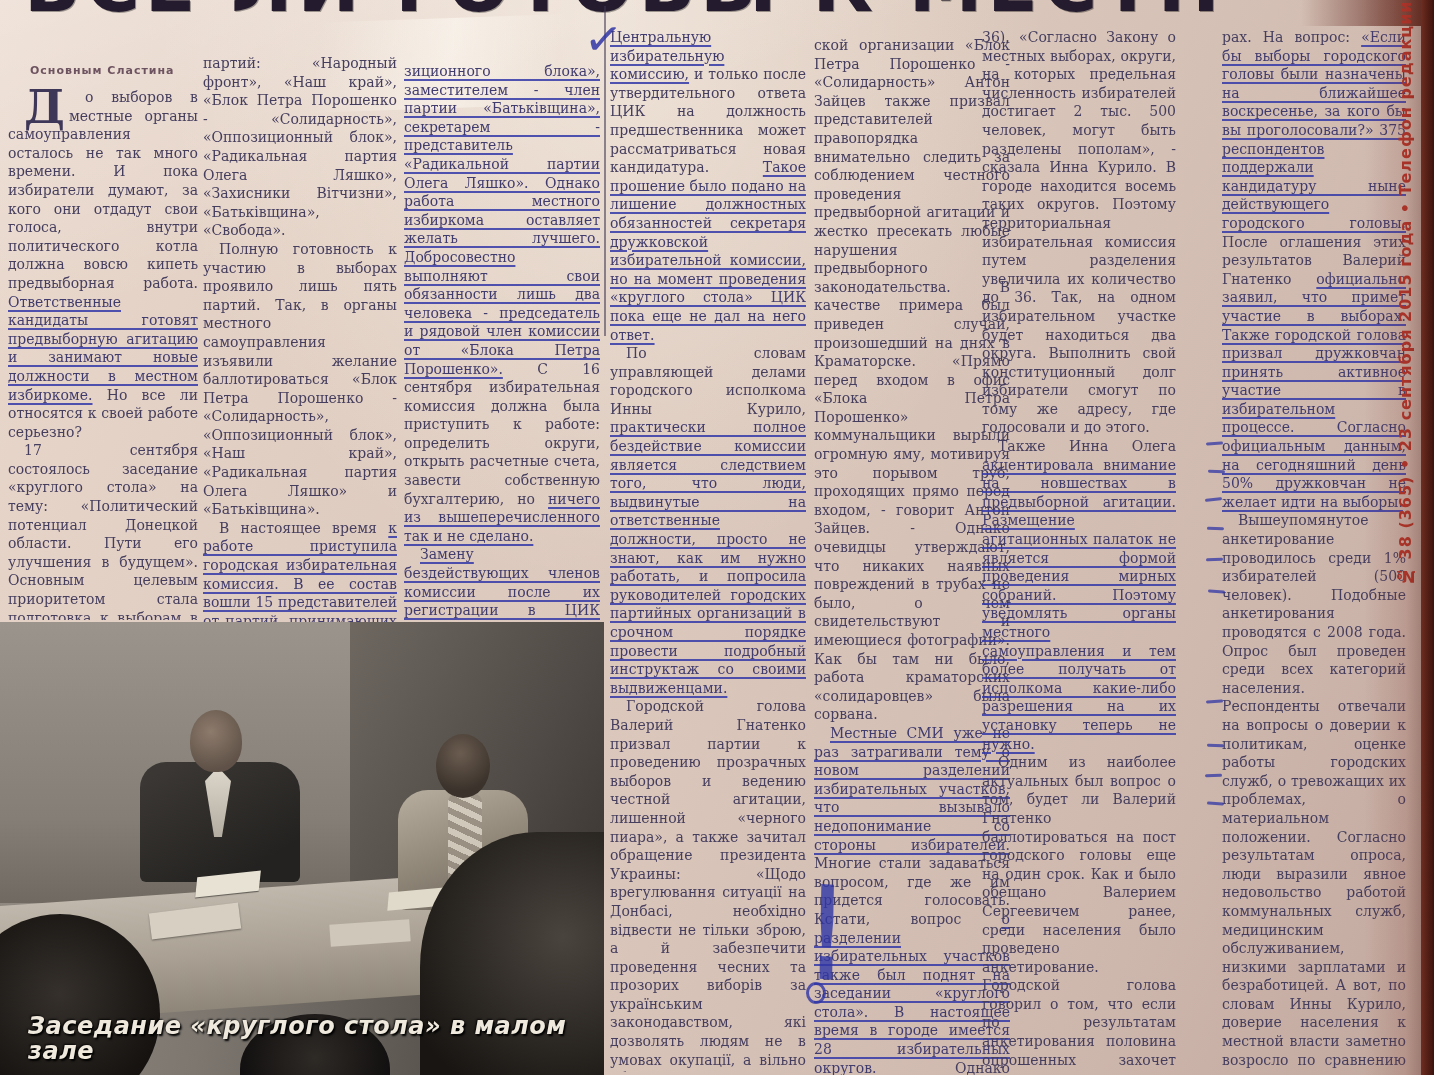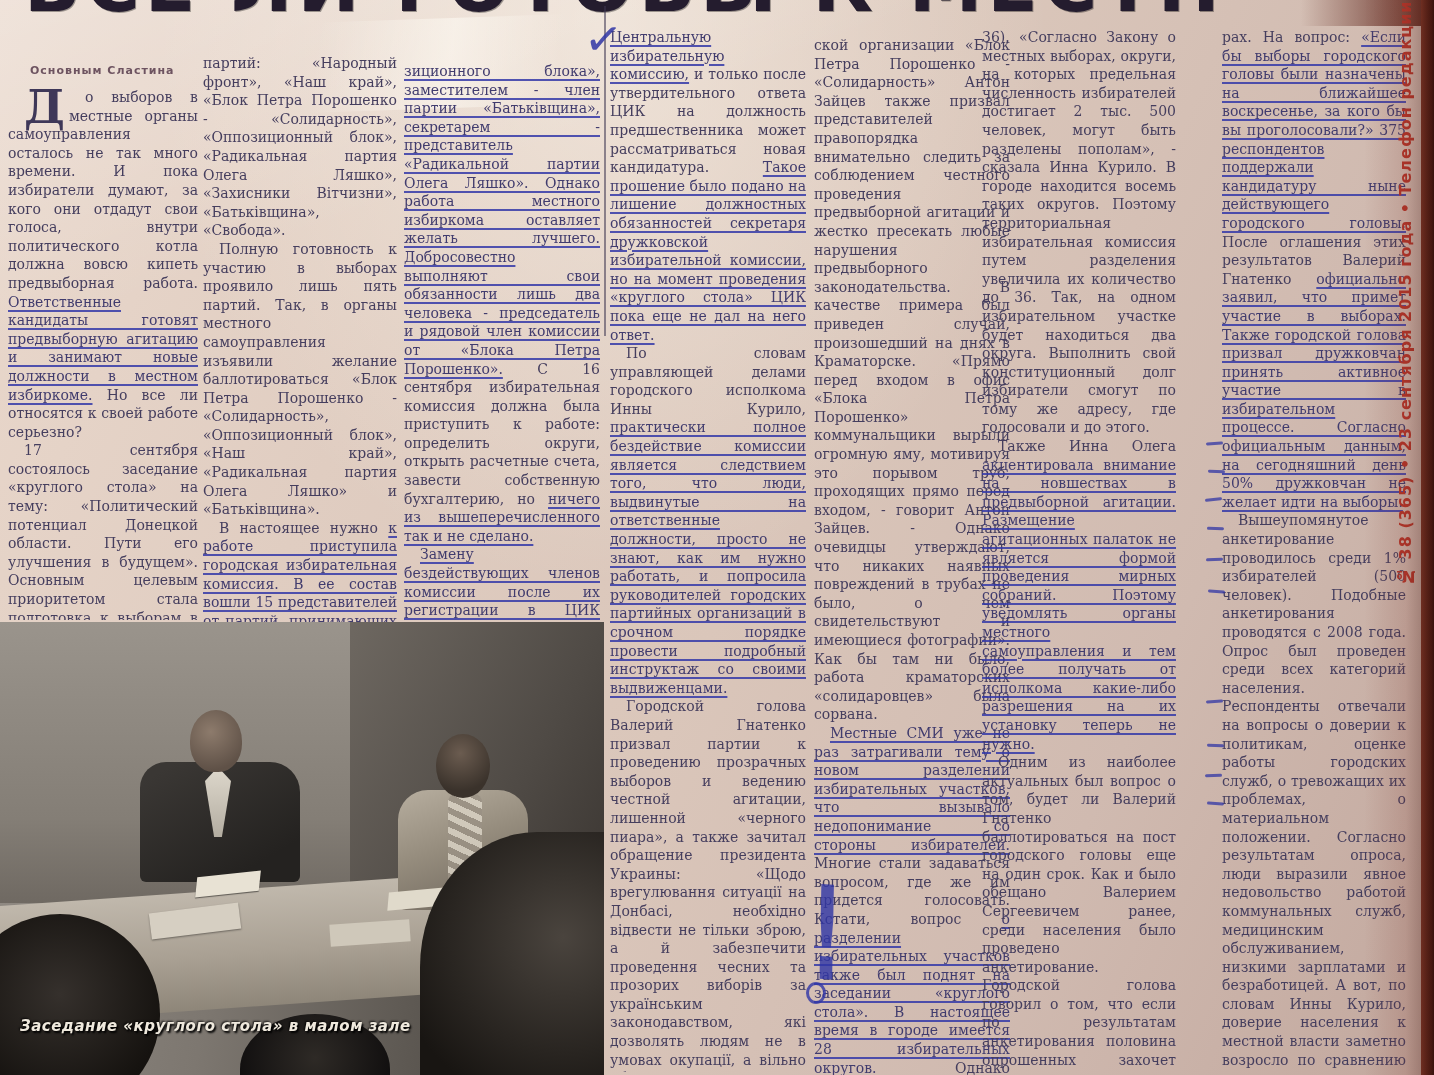--- a/index.html
+++ b/index.html
@@ -88,23 +88,23 @@
   .photo .paper2{position:absolute;left:330px;top:300px;width:80px;height:22px;background:#cfc8ba;transform:rotate(-4deg);}
   .photo .plate1{position:absolute;left:196px;top:252px;width:64px;height:20px;background:#e8e2d4;transform:rotate(-6deg) skewX(-12deg);box-shadow:0 1px 1px rgba(0,0,0,.5);}
   .photo .plate2{position:absolute;left:388px;top:268px;width:58px;height:18px;background:#e0dacb;transform:rotate(-5deg) skewX(-10deg);}
   .photo .fg-left{position:absolute;left:-40px;top:292px;width:200px;height:200px;border-radius:50%;
     background:radial-gradient(circle at 50% 40%,#35302c,#15120f 70%);}
   .photo .fg-right{position:absolute;left:420px;top:210px;width:260px;height:300px;border-radius:45% 30% 0 0;
     background:radial-gradient(circle at 55% 35%,#4a443e,#181512 72%);}
   .photo .fg-mid{position:absolute;left:240px;top:392px;width:150px;height:110px;border-radius:50% 50% 0 0;
     background:radial-gradient(circle at 50% 40%,#2e2a26,#121010 75%);}
   .photo .caption{
-    position:absolute;left:20px;top:392px;width:560px;
-    font-family:"DejaVu Sans", sans-serif;
-    font-weight:800;font-style:italic;font-size:15px;line-height:25px;
+    position:absolute;left:28px;top:392px;width:560px;
+    font-family:"DejaVu Sans", sans-serif;
+    font-weight:800;font-style:italic;font-size:24px;line-height:25px;
     color:#efe9dd;text-shadow:1.5px 1.5px 2px #000, -1px -1px 2px rgba(0,0,0,.8);
     letter-spacing:.5px;
   }
   
   .edge-bar{
     position:absolute;right:0;top:0;width:13px;height:100%;
     background:linear-gradient(to right,#7c3526,#45170f 80%,#2c0d08);
   }
   .edge-text{
     position:absolute;right:12px;top:-14px;height:600px;width:26px;
@@ -135,21 +135,21 @@
 
   <div class="vrule"></div>
 
   <div class="col" style="left:8px;top:88px;width:190px;height:532px;">
       <p class="para"><span class="dropcap">Д</span><span>о выборов в местные органы самоуправления осталось не так много времени. И пока избиратели думают, за кого они отдадут свои голоса, внутри политического котла должна вовсю кипеть предвыборная работа. </span><span class="u">Ответственные кандидаты готовят предвыборную агитацию и занимают новые должности в местном избиркоме.</span><span> Но все ли относятся к своей работе серьезно?</span></p>
       <p class="para"><span>17 сентября состоялось заседание «круглого стола» на тему: «Политический потенциал Донецкой области. Пути его улучшения в будущем». Основным целевым приоритетом стала подготовка к выборам в органы местного самоуправления и готовность партий принять в них участие. В заседании приняли участие представители</span></p>
     </div>
   <div class="col" style="left:203px;top:54px;width:194px;height:574px;">
       <p class="para cont"><span>партий: «Народный фронт», «Наш край», «Блок Петра Порошенко - «Солидарность», «Оппозиционный блок», «Радикальная партия Олега Ляшко», «Захисники Вітчизни», «Батьківщина», «Свобода».</span></p>
       <p class="para"><span>Полную готовность к участию в выборах проявило лишь пять партий. Так, в органы местного самоуправления изъявили желание баллотироваться «Блок Петра Порошенко - «Солидарность», «Оппозиционный блок», «Наш край», «Радикальная партия Олега Ляшко» и «Батьківщина».</span></p>
-      <p class="para"><span>В настоящее нужно </span><span class="u">к работе приступила городская избирательная комиссия. В ее состав вошли 15 представителей от партий, принимающих участие в выборах.</span></p>
+      <p class="para"><span>В настоящее время </span><span class="u">к работе приступила городская избирательная комиссия. В ее состав вошли 15 представителей от партий, принимающих участие в выборах.</span></p>
     </div>
   <div class="col" style="left:404px;top:46px;width:196px;height:590px;margin-top:16px;">
       <p class="para cont"><span class="u">зиционного блока», заместителем - член партии «Батьківщина», секретарем - представитель «Радикальной партии Олега Ляшко». Однако работа местного избиркома оставляет желать лучшего. Добросовестно выполняют свои обязанности лишь два человека - председатель и рядовой член комиссии от «Блока Петра Порошенко».</span><span> С 16 сентября избирательная комиссия должна была приступить к работе: определить округи, открыть расчетные счета, завести собственную бухгалтерию, но </span><span class="u">ничего из вышеперечисленного так и не сделано.</span></p>
       <p class="para"><span class="u">Замену бездействующих членов комиссии после их регистрации в ЦИК самостоятельно на местах произвести нельзя. Для этого необходимо подать официальное прошение в</span></p>
     </div>
   <div class="col" style="left:610px;top:28px;width:196px;height:1044px;">
       <p class="para cont"><span class="u">Центральную избирательную комиссию,</span><span> и только после утвердительного ответа ЦИК на должность предшественника может рассматриваться новая кандидатура. </span><span class="u">Такое прошение было подано на лишение должностных обязанностей секретаря дружковской избирательной комиссии, но на момент проведения «круглого стола» ЦИК пока еще не дал на него ответ.</span></p>
       <p class="para"><span>По словам управляющей делами городского исполкома Инны Курило, </span><span class="u">практически полное бездействие комиссии является следствием того, что люди, выдвинутые на ответственные должности, просто не знают, как им нужно работать, и попросила руководителей городских партийных организаций в срочном порядке провести подробный инструктаж со своими выдвиженцами.</span></p>
       <p class="para"><span>Городской голова Валерий Гнатенко призвал партии к проведению прозрачных выборов и ведению честной агитации, лишенной «черного пиара», а также зачитал обращение президента Украины: «Щодо врегулювання ситуації на Донбасі, необхідно відвести не тільки зброю, а й забезпечити проведення чесних та прозорих виборів за українським законодавством, які дозволять людям не в умовах окупації, а вільно обрати легітимну владу на місцях».</span></p>
     </div>

